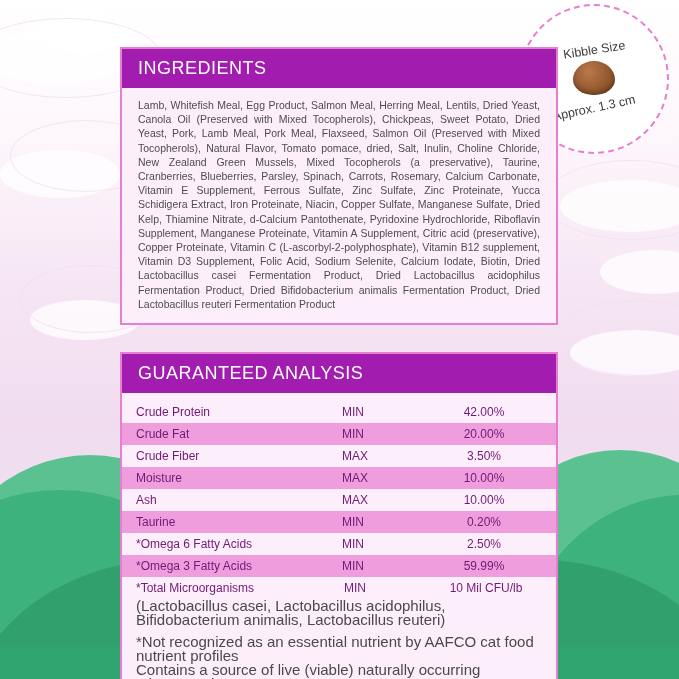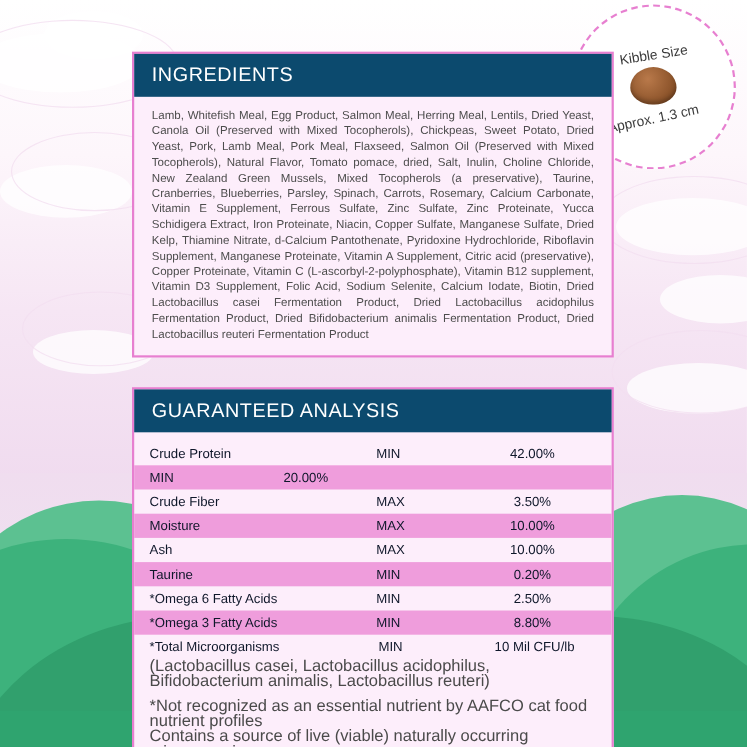--- a/index.html
+++ b/index.html
@@ -22,31 +22,31 @@
     background:linear-gradient(#f0ddef 0%, #efe0f0 35%, #ffffff 100%);
   }
   .hill{position:absolute;background:#3db27c;border-radius:50% 50% 0 0 / 100% 100% 0 0;}
   .hill.dark{background:#31a06d;}
   .hill.light{background:#5cc191;}
   .hillband{position:absolute;left:0;width:679px;background:#2fa46f;}
 
   
   .panel{position:absolute;border:2px solid #e77fd0;background:#fdeefb;}
   .panel-header{
-    background:#0c4a6e;color:#ffffff;font-size:18px;letter-spacing:.5px;
+    background:#a21caf;color:#ffffff;font-size:18px;letter-spacing:.5px;
     padding:9px 16px;font-weight:normal;
   }
   .panel-body{padding:10px 16px 12px 16px;color:#4d4d4d;font-size:10.5px;line-height:14.2px;text-align:justify;}
 
   #ingredients-panel{left:120px;top:47px;width:434px;}
   #analysis-panel{left:120px;top:312px;width:434px;margin-top:40px;}
 
   
   .ga-body{padding:8px 0 0 0;}
-  .ga-row{display:flex;align-items:center;font-size:12px;color:#0f172a;padding:4px 0 4px 14px;}
+  .ga-row{display:flex;align-items:center;font-size:12px;color:#701a75;padding:4px 0 4px 14px;}
   .ga-row.alt{background:#ef9ddc;}
   .ga-name{flex:1 1 auto;}
   .ga-lim{width:96px;text-align:left;}
   .ga-val{width:92px;text-align:center;padding-right:26px;}
 
   .ga-note{font-size:15px;color:#4a4a4a;line-height:13.6px;padding:0 16px 0 14px;}
   .ga-note.tight{padding-top:1px;}
   .ga-cal{background:#ef9ddc;color:#4a4a4a;font-size:11.5px;padding:7px 0 7px 14px;margin-top:9px;}
 
   
@@ -108,20 +108,21 @@
 <div class="panel" id="analysis-panel">
   <div class="panel-header">GUARANTEED ANALYSIS</div>
   <div class="ga-body">
 
     <div class="ga-row">
       <span class="ga-name">Crude Protein</span>
       <span class="ga-lim">MIN</span>
       <span class="ga-val">42.00%</span>
     </div>
     <div class="ga-row alt">
+      <span class="ga-name">Crude Fat</span>
       <span class="ga-lim">MIN</span>
       <span class="ga-val">20.00%</span>
     </div>
     <div class="ga-row">
       <span class="ga-name">Crude Fiber</span>
       <span class="ga-lim">MAX</span>
       <span class="ga-val">3.50%</span>
     </div>
     <div class="ga-row alt">
       <span class="ga-name">Moisture</span>
@@ -139,21 +140,21 @@
       <span class="ga-val">0.20%</span>
     </div>
     <div class="ga-row">
       <span class="ga-name">*Omega 6 Fatty Acids</span>
       <span class="ga-lim">MIN</span>
       <span class="ga-val">2.50%</span>
     </div>
     <div class="ga-row alt">
       <span class="ga-name">*Omega 3 Fatty Acids</span>
       <span class="ga-lim">MIN</span>
-      <span class="ga-val">8.80%</span>
+      <span class="ga-val">59.99%</span>
     </div>
     <div class="ga-row">
       <span class="ga-name">*Total Microorganisms</span>
       <span class="ga-lim">MIN</span>
       <span class="ga-val" style="padding-right:24px;">10 Mil CFU/lb</span>
     </div>
 
     <div class="ga-note">(Lactobacillus casei, Lactobacillus acidophilus, Bifidobacterium animalis, Lactobacillus reuteri)</div>
     <div class="ga-note tight" style="margin-top:8px;">*Not recognized as an essential nutrient by AAFCO cat food nutrient profiles</div>
     <div class="ga-note tight">Contains a source of live (viable) naturally occurring microorganisms.</div>

